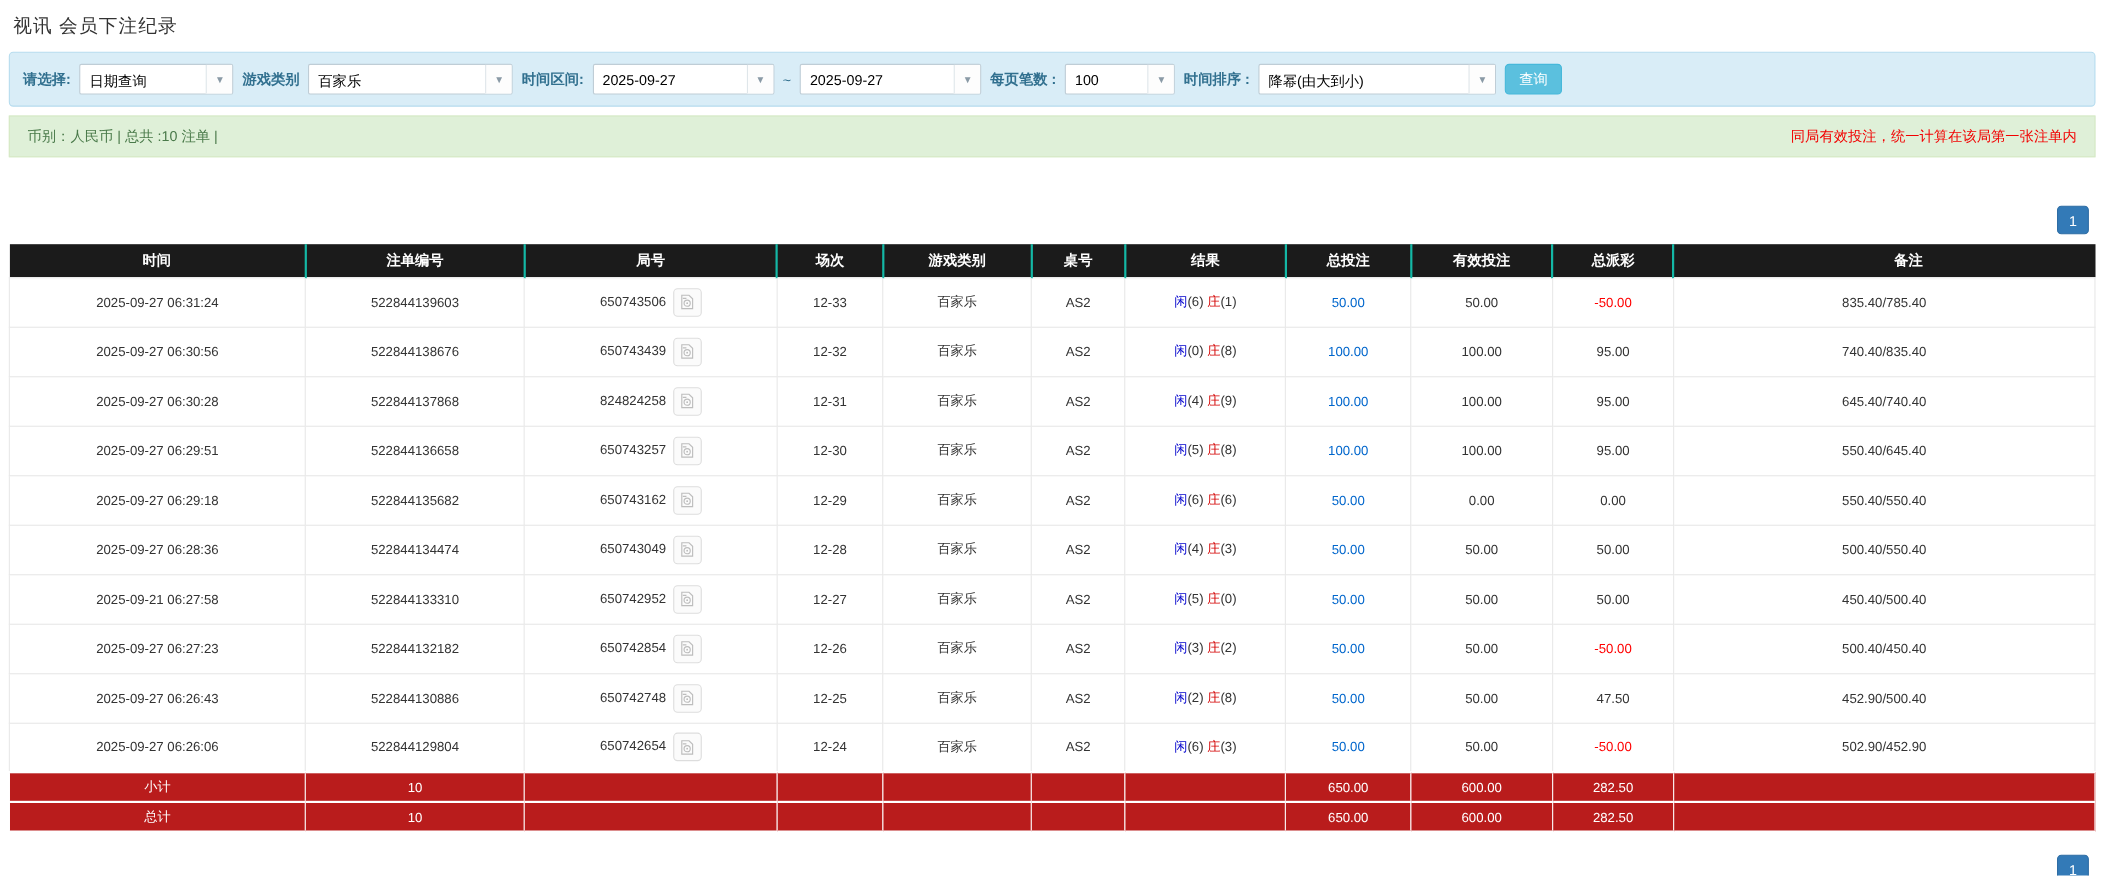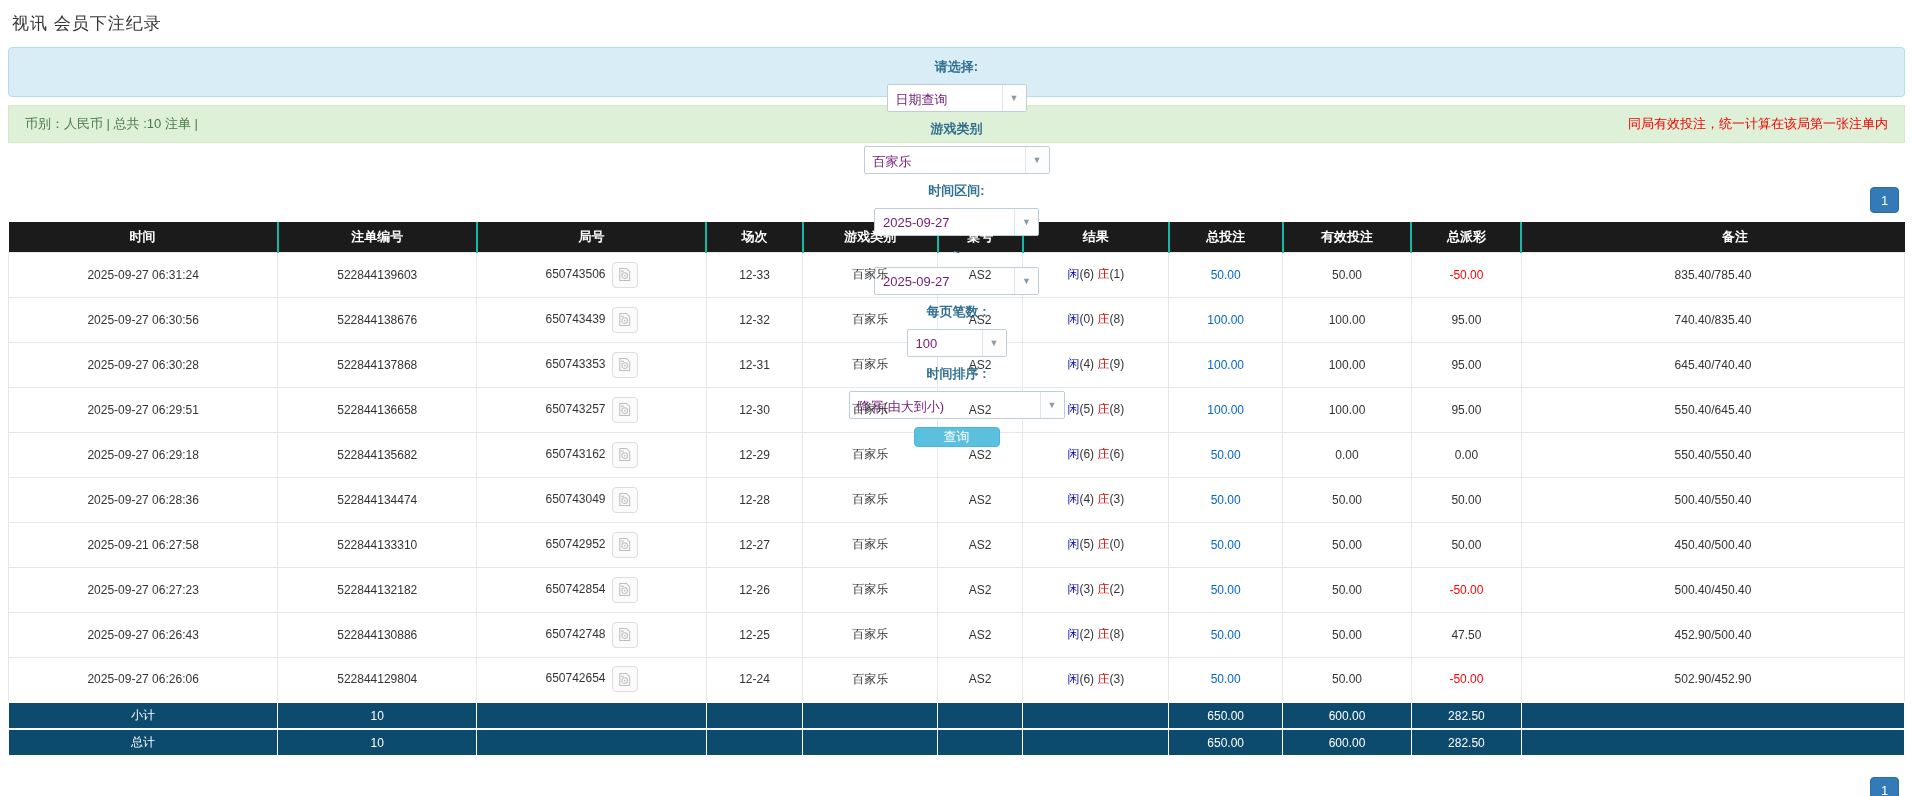--- a/index.html
+++ b/index.html
@@ -4,30 +4,30 @@
 <style>
   * { box-sizing: border-box; margin: 0; padding: 0; }
   html, body { width: 1913px; height: 796px; overflow: hidden; background: #fff;
     font-family: "Liberation Sans", "DejaVu Sans", sans-serif; }
   .page { width: 1913px; height: 796px; padding: 8px 8px 0 8px; position: relative; }
 
   .page-title { font-size: 17px; color: #333; font-weight: normal; margin: 4px 0 12px 4px; letter-spacing: 1px; }
 
   
   .filter-bar { background: #d9edf7; border: 1px solid #b6dcee; border-radius: 4px;
-    padding: 10px 12px; display: flex; align-items: center; gap: 8px; height: 50px; flex-direction: column; }
+    padding: 10px 12px; display: flex; align-items: center; gap: 8px; height: 50px; }
   .f-label { color: #31708f; font-weight: bold; font-size: 13px; white-space: nowrap; }
   .combo { display: inline-flex; align-items: stretch; background: #fff; border: 1px solid #bfcdd6;
     border-radius: 2px; height: 28px; cursor: pointer; }
-  .combo-text { font-size: 13px; color: #701a75; padding: 6px 8px; flex: 1; white-space: nowrap; overflow: hidden; }
+  .combo-text { font-size: 13px; color: #000000; padding: 6px 8px; flex: 1; white-space: nowrap; overflow: hidden; }
   .combo-arrow { width: 24px; border-left: 1px solid #dfe6ea; display: flex; align-items: center;
     justify-content: center; color: #8a9aa6; font-size: 9px; background: #fdfdfd; }
   .tilde { color: #31708f; font-size: 13px; }
   .search-btn { background: #5bc0de; border: 1px solid #46b8da; color: #fff; font-size: 13px;
-    border-radius: 4px; height: 28px; padding: 0 29px; cursor: pointer; }
+    border-radius: 4px; height: 28px; padding: 0 12px; cursor: pointer; }
 
   
   .summary-bar { background: #dff0d8; border: 1px solid #d6e9c6; margin-top: 8px; height: 38px;
     display: flex; align-items: center; justify-content: space-between; padding: 14px 16px; }
   .summary-left { color: #4a7a4a; font-size: 13px; }
   .summary-right { color: #f20000; font-size: 13px; }
 
   
   .pager-row { display: flex; justify-content: flex-end; padding-right: 6px; }
   .pager-top { margin-top: 44px; margin-bottom: 9px; }
@@ -47,21 +47,21 @@
   .cam-btn { display: inline-flex; align-items: center; justify-content: center; width: 26px; height: 26px;
     border: 1px solid #ddd; border-radius: 4px; background: #fbfbfb; vertical-align: middle;
     margin-left: 6px; cursor: pointer; }
   .result-p { color: #0000cc; }
   .result-b { color: #d30000; }
   .result-n { color: #333; }
   .bet-link { color: #0066cc; cursor: pointer; text-decoration: none; }
   td.payout { color: #333; }
   td.payout.neg { color: #ff0000; }
 
-  tfoot td { background: #0c4a6e; color: #fff; font-size: 12px; height: 27px; text-align: center;
+  tfoot td { background: #b91c1c; color: #fff; font-size: 12px; height: 27px; text-align: center;
     border: 2px solid #fff; border-left: 1px solid #fff; border-right: 1px solid #fff; }
 </style>
 </head>
 <body>
 
 <div class="page">
 
   <h1 class="page-title">视讯 会员下注纪录</h1>
 
   <div class="filter-bar">
@@ -189,21 +189,21 @@
     </td>
     <td><a class="bet-link">100.00</a></td>
     <td>100.00</td>
     <td class="payout">95.00</td>
     <td>740.40/835.40</td>
   </tr>
         <tr>
     <td>2025-09-27 06:30:28</td>
     <td>522844137868</td>
     <td class="round-cell">
-      <span>650743353</span><span class="cam-btn">
+      <span>824824258</span><span class="cam-btn">
               <svg width="15" height="15" viewBox="0 0 16 16">
                 <path d="M3 1.5h7l3.5 3.5v9.5H3z" fill="none" stroke="#bdbdbd" stroke-width="1.1"></path>
                 <circle cx="8.2" cy="9.2" r="3" fill="none" stroke="#bdbdbd" stroke-width="1.1"></circle>
                 <circle cx="8.2" cy="9.2" r="0.9" fill="#bdbdbd"></circle>
                 <path d="M4 4.5h3.5" stroke="#bdbdbd" stroke-width="1.1"></path>
               </svg>
             </span>
     </td>
     <td>12-31</td>
     <td>百家乐</td>

